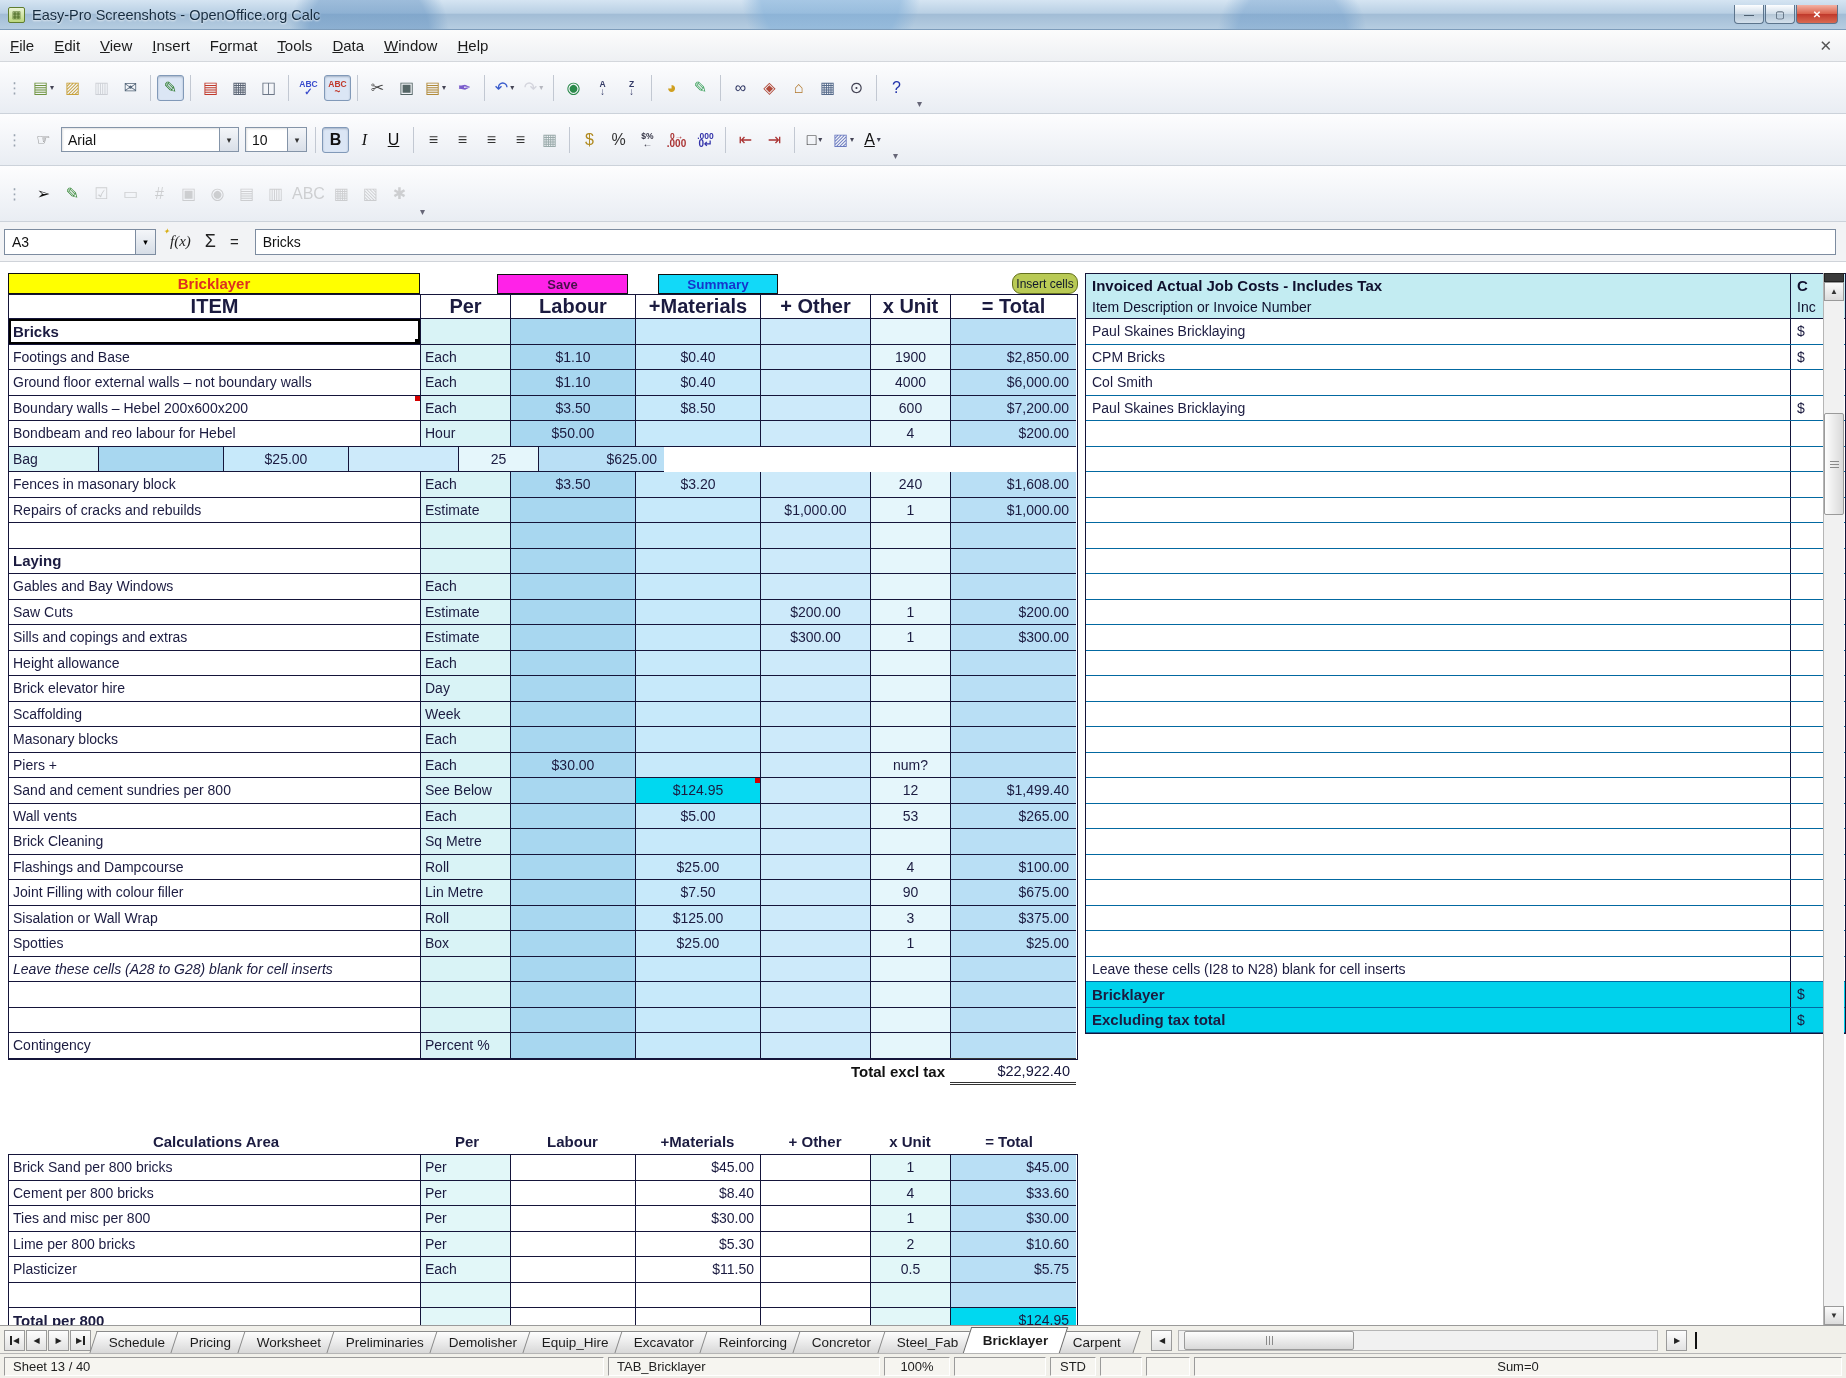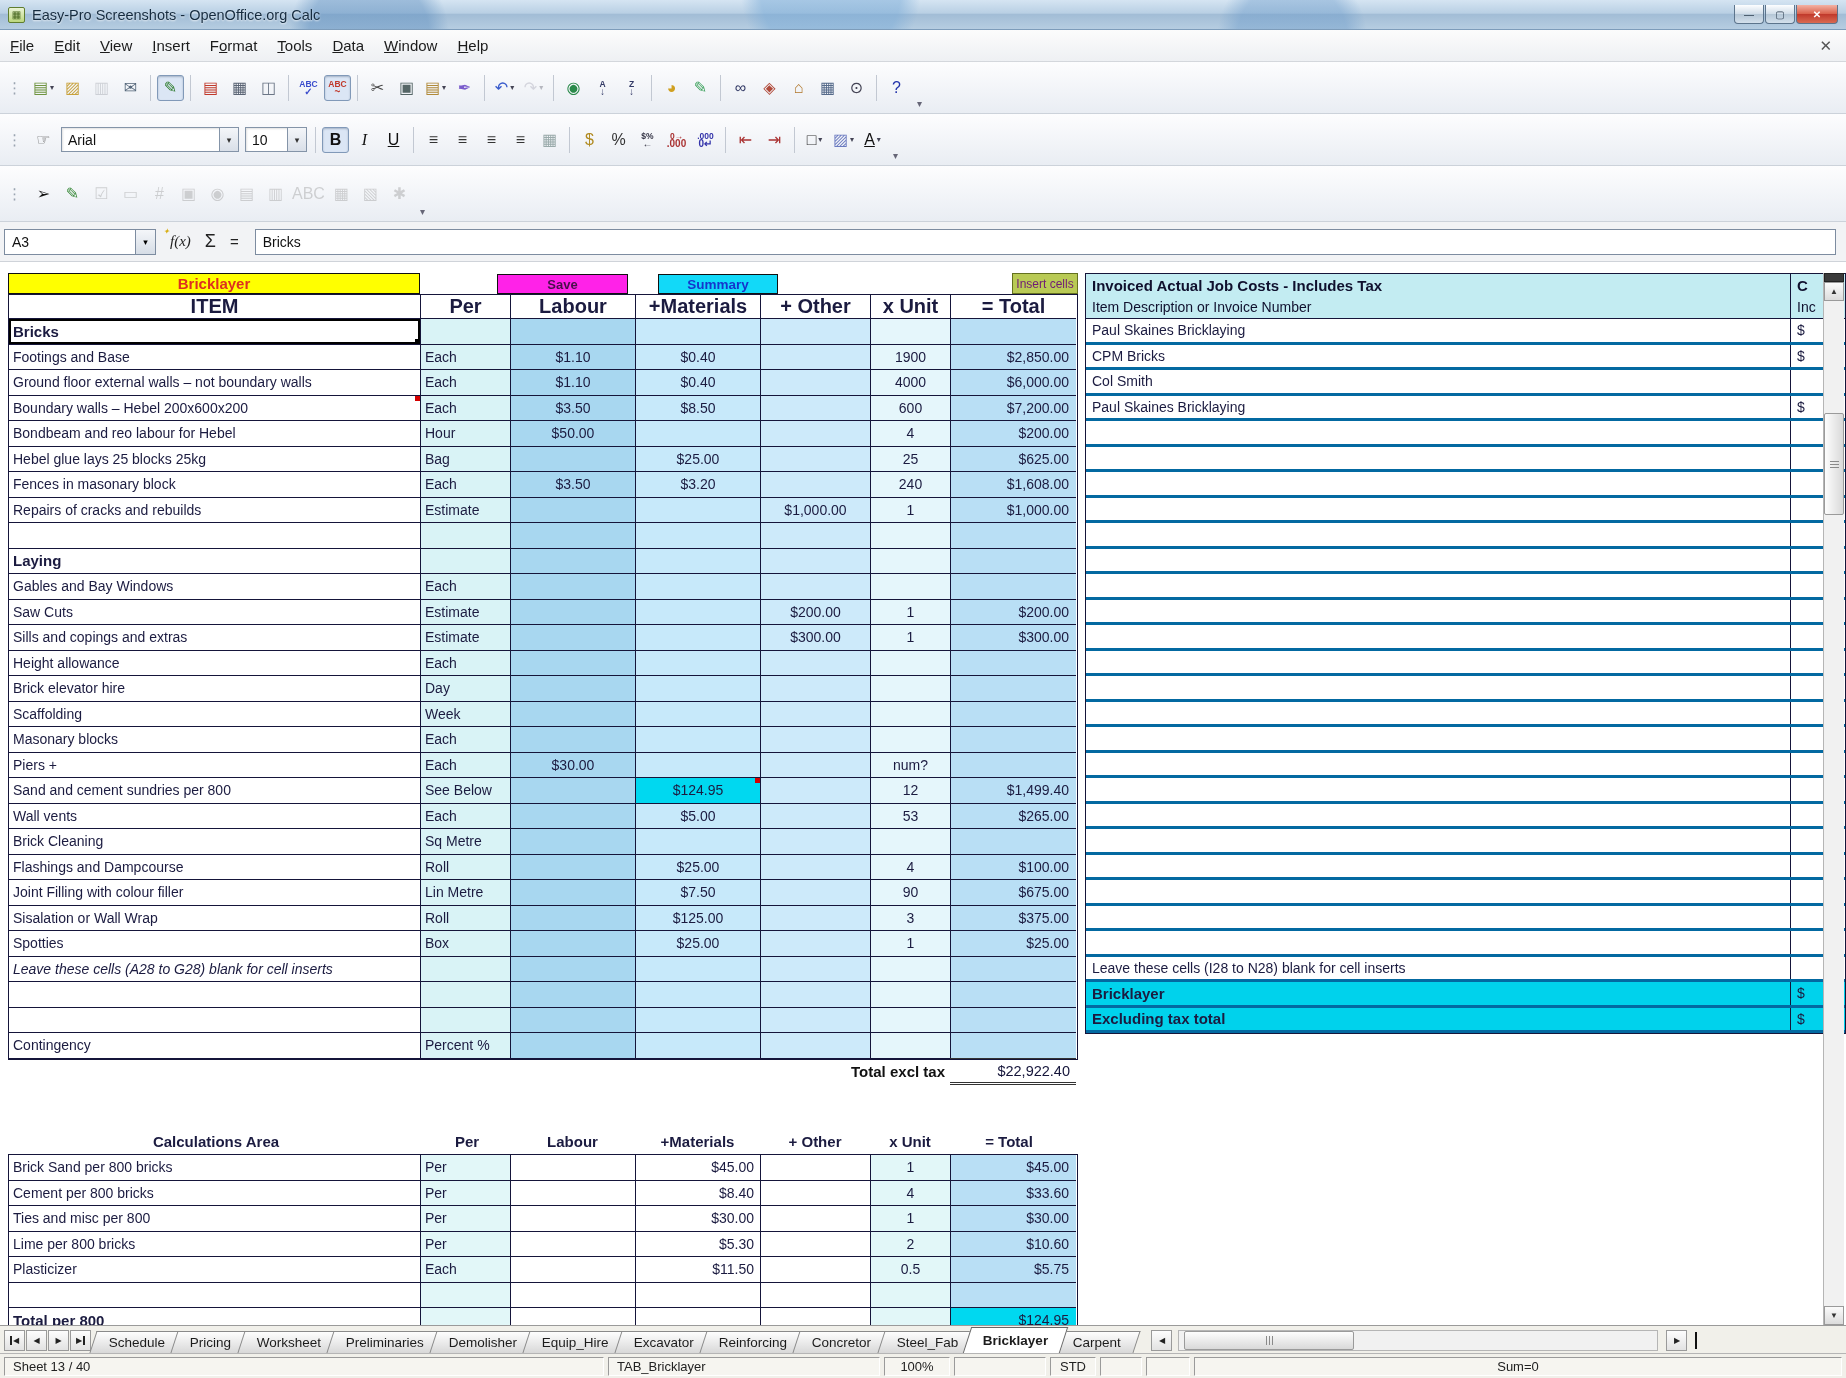--- a/index.html
+++ b/index.html
@@ -81,21 +81,21 @@
 
 #totals-label{position:absolute;left:745px;top:1063px;width:200px;text-align:right;font-weight:bold;font-size:15px;color:#111}
 #totals-value{position:absolute;left:950px;top:1058px;width:126px;height:27px;border-top:1px solid #333;border-bottom:3px double #333;font-size:14.5px;color:#15153a;display:flex;align-items:center;justify-content:flex-end;padding-right:6px}
 
 #grid-right{position:absolute;left:1085px;top:273px;width:761px;border:1px solid #15153a;background:#fff}
 .rhdr{display:flex;background:#c3ecf2;border-bottom:1px solid #15153a;height:45px}
 .rhdr .rc1{width:705px;border-right:1px solid #15153a;padding-left:6px}
 .rhdr .rc2{flex:1;padding-left:6px}
 .rline1{font-weight:bold;font-size:15px;color:#10102e;line-height:23px;white-space:nowrap}
 .rline2{font-size:14px;color:#10102e;line-height:20px;white-space:nowrap}
-.rrow{display:flex;height:25.5px;border-bottom:3px solid #0369a1}
+.rrow{display:flex;height:25.5px;border-bottom:1px solid #0369a1}
 .rrow .rc1{width:705px;border-right:1px solid #15153a;font-size:14px;color:#1b1b40;display:flex;align-items:center;padding-left:6px;white-space:nowrap;overflow:hidden}
 .rrow .rc2{flex:1;font-size:14px;color:#1b1b40;display:flex;align-items:center;padding-left:6px}
 .rrow.cyan{background:#00d2ec}
 .rrow.cyan .rc1{font-weight:bold;font-size:15px}
 .rrow .rc1.ital{}
 
 #calc{position:absolute;left:8px;top:1128px;width:1070px}
 #calc .chdr{display:flex;height:26px}
 #calc .chdr .cell{border:none;background:#fff;font-weight:bold;font-size:15px;justify-content:center}
 #calc-body{border:1.5px solid #15153a}
@@ -407,21 +407,21 @@
   <span class="fbtn fx">f(x)</span>
   <span class="fbtn" style="font-size:18px">Σ</span>
   <span class="fbtn">=</span>
   <span class="inputline">Bricks</span>
 </div>
 
 <div id="sheet-bg"></div>
 <div class="cellbtn" id="btn-bricklayer" style="background: rgb(255, 255, 0); color: rgb(221, 48, 32);">Bricklayer</div>
 <div class="cellbtn" id="btn-save" style="background: rgb(255, 34, 232); color: rgb(71, 16, 74);">Save</div>
 <div class="cellbtn" id="btn-summary" style="background: rgb(18, 217, 248); color: rgb(21, 53, 204);">Summary</div>
-<div class="cellbtn" id="btn-insert-cells" style="background: rgb(185, 202, 85); color: #701a75;">Insert cells</div>
+<div class="cellbtn" id="btn-insert-cells" style="background: rgb(185, 202, 85); color: #0f172a; border-radius: 9px;">Insert cells</div>
 
 <div id="grid-left">
     <div class="row hdr">
       <div class="cell c0">ITEM</div>
       <div class="cell c1">Per</div>
       <div class="cell c2">Labour</div>
       <div class="cell c3">+Materials</div>
       <div class="cell c4">+ Other</div>
       <div class="cell c5">x Unit</div>
       <div class="cell c6">= Total</div>
@@ -465,21 +465,20 @@
     <div class="row">
       <div class="cell c0">Bondbeam and reo labour for Hebel</div>
       <div class="cell c1">Hour</div>
       <div class="cell c2">$50.00</div>
       <div class="cell c3"></div>
       <div class="cell c4"></div>
       <div class="cell c5">4</div>
       <div class="cell c6">$200.00</div>
     </div>
     <div class="row">
-      <div class="cell c0">Hebel glue  lays 25 blocks 25kg</div>
       <div class="cell c1">Bag</div>
       <div class="cell c2"></div>
       <div class="cell c3">$25.00</div>
       <div class="cell c4"></div>
       <div class="cell c5">25</div>
       <div class="cell c6">$625.00</div>
     </div>
     <div class="row">
       <div class="cell c0">Fences in masonary block</div>
       <div class="cell c1">Each</div>

